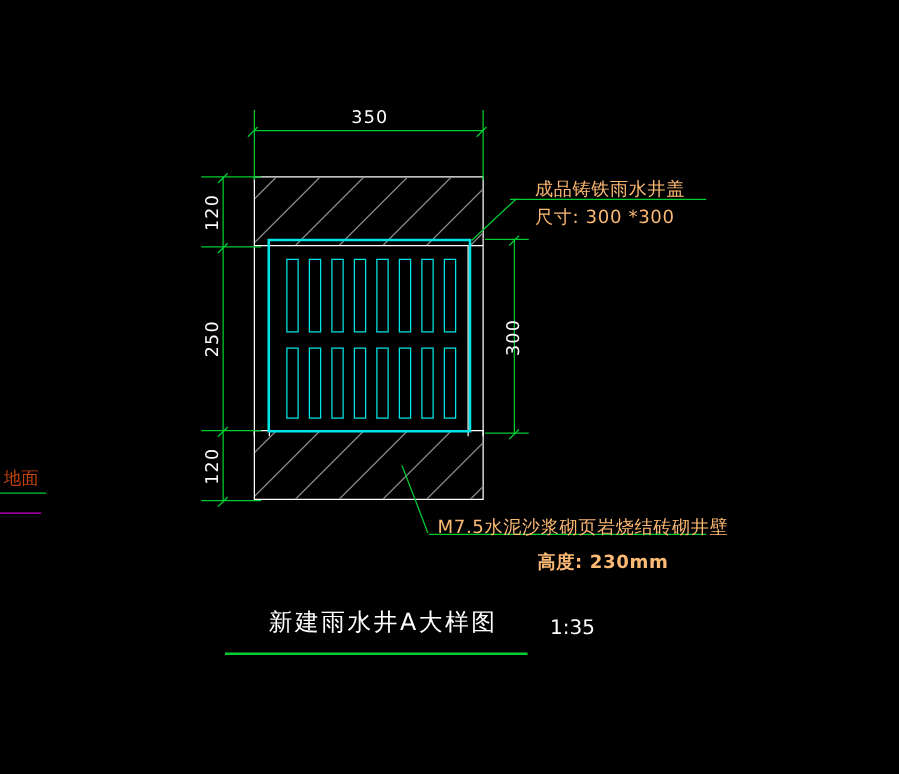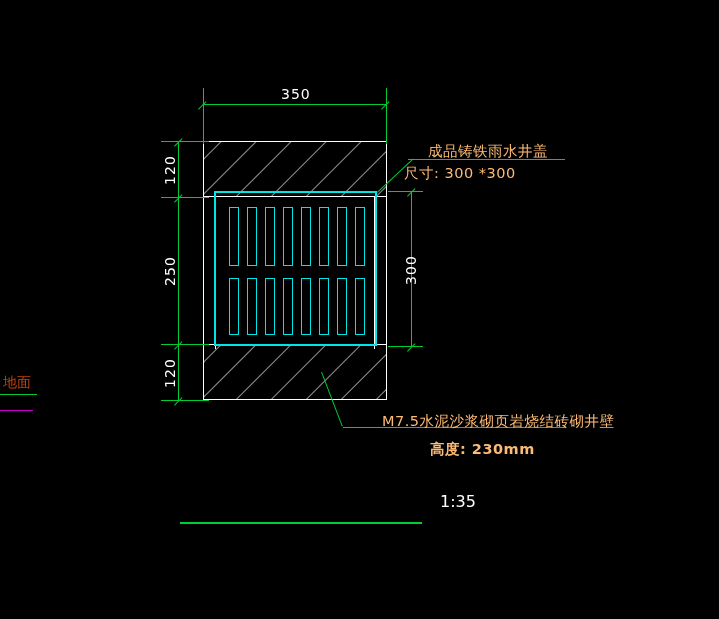--- a/index.html
+++ b/index.html
@@ -182,27 +182,28 @@
   <div class="ln c-green" style="left:411px; top:191px; width:1px; height:156px;"></div>
   <div class="ln c-green" style="left:388px; top:191px; width:35px; height:1px;"></div>
   <div class="ln c-green" style="left:388px; top:346px; width:35px; height:1px;"></div>
   <div class="ln c-green" style="left:407px; top:196px; width:11px; height:1px; transform:rotate(-45deg);"></div>
   <div class="ln c-green" style="left:407px; top:351px; width:11px; height:1px; transform:rotate(-45deg);"></div>
   <div class="dim-txt vert" style="left:389px; top:262px; width:44px; text-align:center;">300</div>
 
   <div class="ln c-green" style="left:377px; top:192px; width:49px; height:1px; transform:rotate(-43deg);"></div>
   <div class="ln c-green" style="left:408px; top:159px; width:157px; height:1px;"></div>
   <div class="note" style="left:428px; top:142px;">成品铸铁雨水井盖</div>
-  <div class="note" style="left:404px; top:164px;text-align:center;">尺寸: 300 *300</div>
+  <div class="note" style="left:428px; top:164px;text-align:center;">尺寸: 300 *300</div>
 
   <div class="ln c-green" style="left:322px; top:372px; width:58px; height:1px; transform:rotate(69deg);"></div>
   <div class="ln c-green" style="left:343px; top:427px; width:222px; height:1px;"></div>
-  <div class="note" style="left:350px; top:412px;margin-left:32px;">M7.5水泥沙浆砌页岩烧结砖砌井壁</div>
+  <div class="note" style="left:350px; top:412px;">M7.5水泥沙浆砌页岩烧结砖砌井壁</div>
   <div class="note" style="left:430px; top:440px;font-weight:bold;">高度: 230mm</div>
 
   <div class="ground-txt" style="left:3px; top:374px;">地面</div>
   <div class="ln c-green" style="left:0px; top:394px; width:37px; height:1px;"></div>
   <div class="ln c-magenta" style="left:0px; top:410px; width:33px; height:1px;"></div>
 
+  <div class="title-txt" style="left:215px; top:485px;">新建雨水井A大样图</div>
   <div class="ln c-green" style="left:180px; top:522px; width:242px; height:2px;"></div>
   <div class="scale-txt" style="left:440px; top:492px;">1:35</div>
 
 </div>
 
 </body></html>

